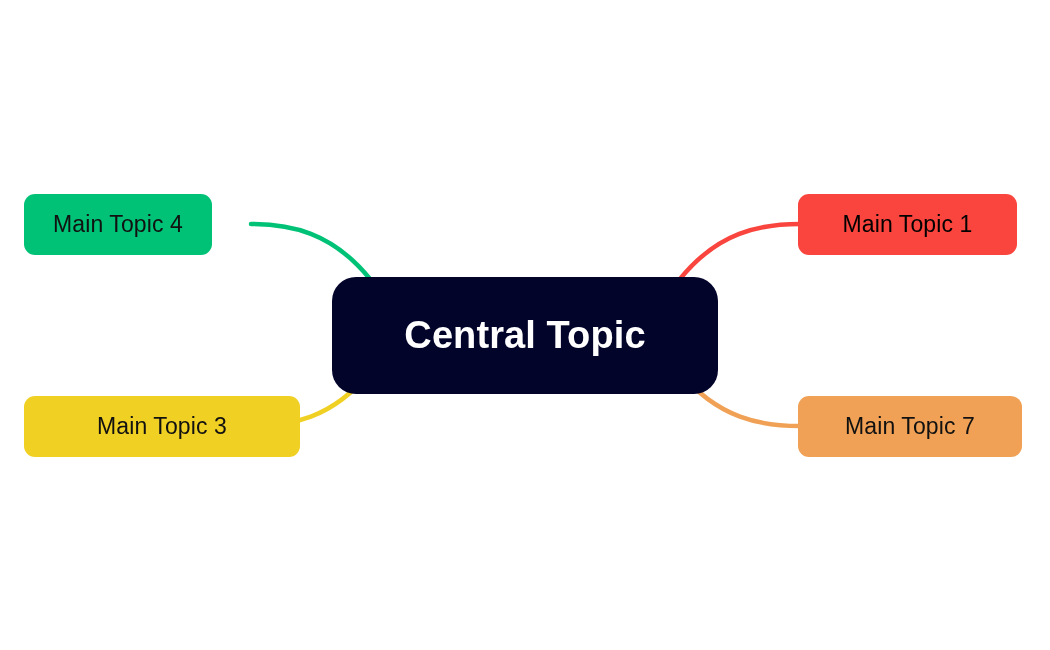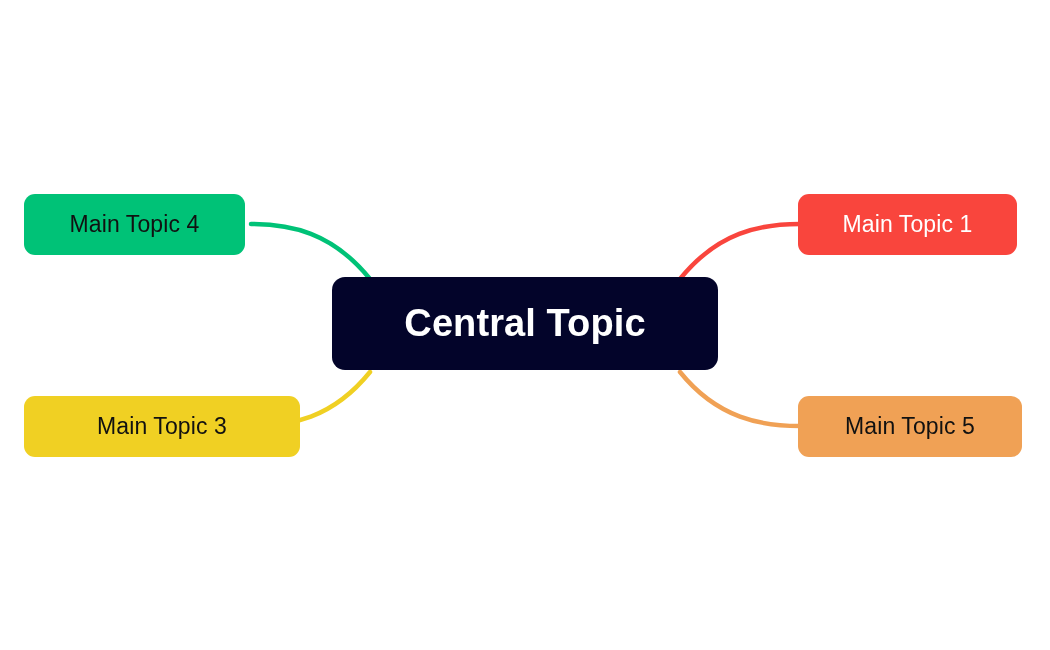--- a/index.html
+++ b/index.html
@@ -35,22 +35,22 @@
     align-items: center;
     justify-content: center;
     text-align: center;
     white-space: nowrap;
     letter-spacing: 0.1px;
   }
   .node-central {
     left: 332px;
     top: 277px;
     width: 386px;
-    height: 93px;
-    border-radius: 13px;
+    height: 117px;
+    border-radius: 24px;
     font-size: 38px;
     font-weight: 600;
   }
   .node-branch {
     height: 61px;
     border-radius: 11px;
     font-size: 23px;
     font-weight: 400;
   }
   .node-topic1 {
@@ -64,38 +64,38 @@
     width: 224px;
   }
   .node-topic3 {
     left: 24px;
     top: 396px;
     width: 276px;
   }
   .node-topic4 {
     left: 24px;
     top: 194px;
-    width: 221px;
+    width: 188px;
   }
 </style>
 </head>
 <body style="background: rgb(255, 255, 255);">
 
 <div id="mindmap-canvas" style="background: rgb(255, 255, 255);">
 
   <svg id="connector-layer" viewBox="0 0 1050 650" width="1050" height="650" xmlns="http://www.w3.org/2000/svg">
     <path d="M 680,279 C 718,232 760,224 800,224" fill="none" stroke-width="4.5" stroke-linecap="round" stroke="#f9453d"></path>
     <path d="M 680,372 C 718,419 762,426 800,426" fill="none" stroke-width="4.5" stroke-linecap="round" stroke="#f0a155"></path>
     <path d="M 370,372 C 332,419 290,426 251,426" fill="none" stroke-width="4.5" stroke-linecap="round" stroke="#f0d023"></path>
     <path d="M 370,279 C 332,232 290,224 251,224" fill="none" stroke-width="4.5" stroke-linecap="round" stroke="#00c277"></path>
   </svg>
 
   <div class="node node-central" style="background: rgb(3, 4, 42); color: rgb(255, 255, 255);">Central Topic</div>
 
-  <div class="node node-branch node-topic1" style="background: rgb(249, 69, 61); color: #ffffff;">Main Topic 1</div>
+  <div class="node node-branch node-topic1" style="background: rgb(249, 69, 61); color: #000000;">Main Topic 1</div>
 
-  <div class="node node-branch node-topic2" style="background: rgb(240, 161, 85); color: rgb(17, 17, 17);">Main Topic 5</div>
+  <div class="node node-branch node-topic2" style="background: rgb(240, 161, 85); color: rgb(17, 17, 17);">Main Topic 7</div>
 
   <div class="node node-branch node-topic3" style="background: rgb(240, 208, 35); color: rgb(17, 17, 17);">Main Topic 3</div>
 
   <div class="node node-branch node-topic4" style="background: rgb(0, 194, 119); color: rgb(17, 17, 17);">Main Topic 4</div>
 
 </div>
 
 </body></html>

